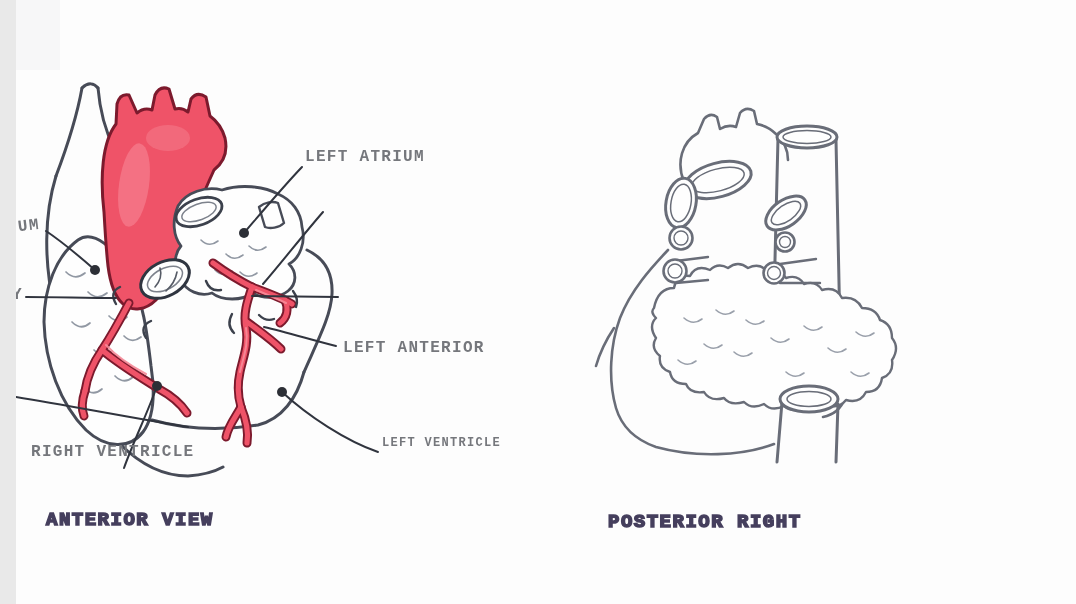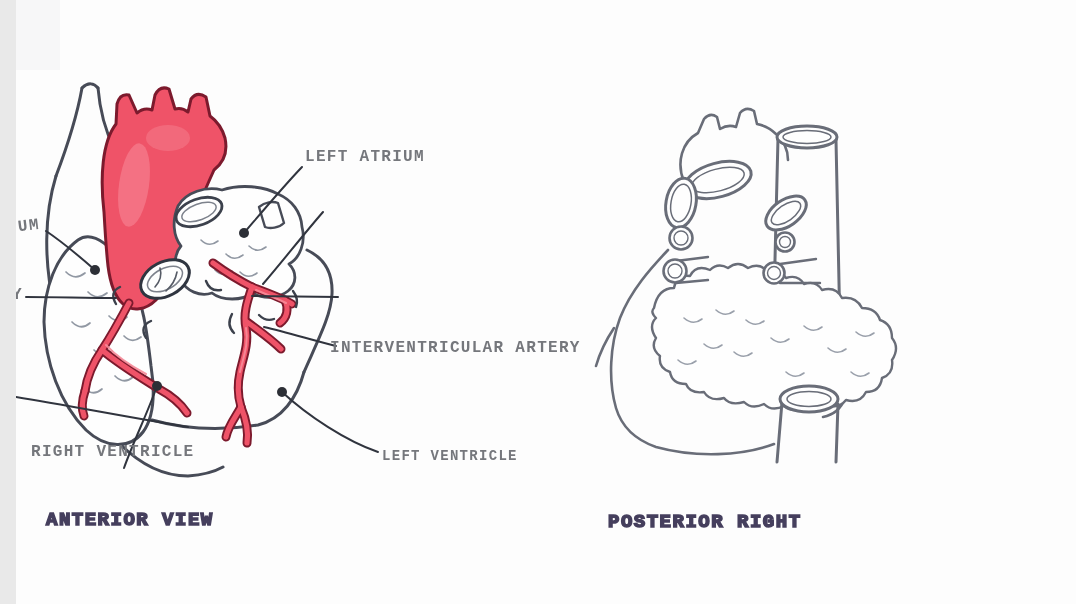--- a/index.html
+++ b/index.html
@@ -229,24 +229,24 @@
         <ellipse cx="793" cy="399" rx="22" ry="7.5" stroke-width="1.5"></ellipse>
       </g>
     </g>
   </svg>
 
   <div class="hand-label" style="left:289px;top:148px;font-size:16px;">LEFT ATRIUM</div>
 
 
 
   <div class="hand-label two-line" style="left:327px;top:336px;font-size:16px;">
-    <div class="lad-line2">INTERVENTRICULAR ARTERY</div>
+    <div>LEFT ANTERIOR</div>
   </div>
 
-  <div class="hand-label" style="left:366px;top:448px;font-size:14px;">LEFT VENTRICLE</div>
+  <div class="hand-label" style="left:366px;top:436px;font-size:12px;">LEFT VENTRICLE</div>
 
   <div class="hand-label" style="left:15px;top:443px;font-size:16px;">RIGHT VENTRICLE</div>
 
   <div class="hand-label" style="left:2px;top:217px;font-size:16px;transform:rotate(-7deg);">UM</div>
 
   <div class="hand-label" style="left:-4px;top:286px;font-size:16px;">Y</div>
 
   <div class="view-title" style="left:30px;top:509px;">ANTERIOR VIEW</div>
 
   <div class="view-title" style="left:592px;top:511px;">POSTERIOR RIGHT</div>

